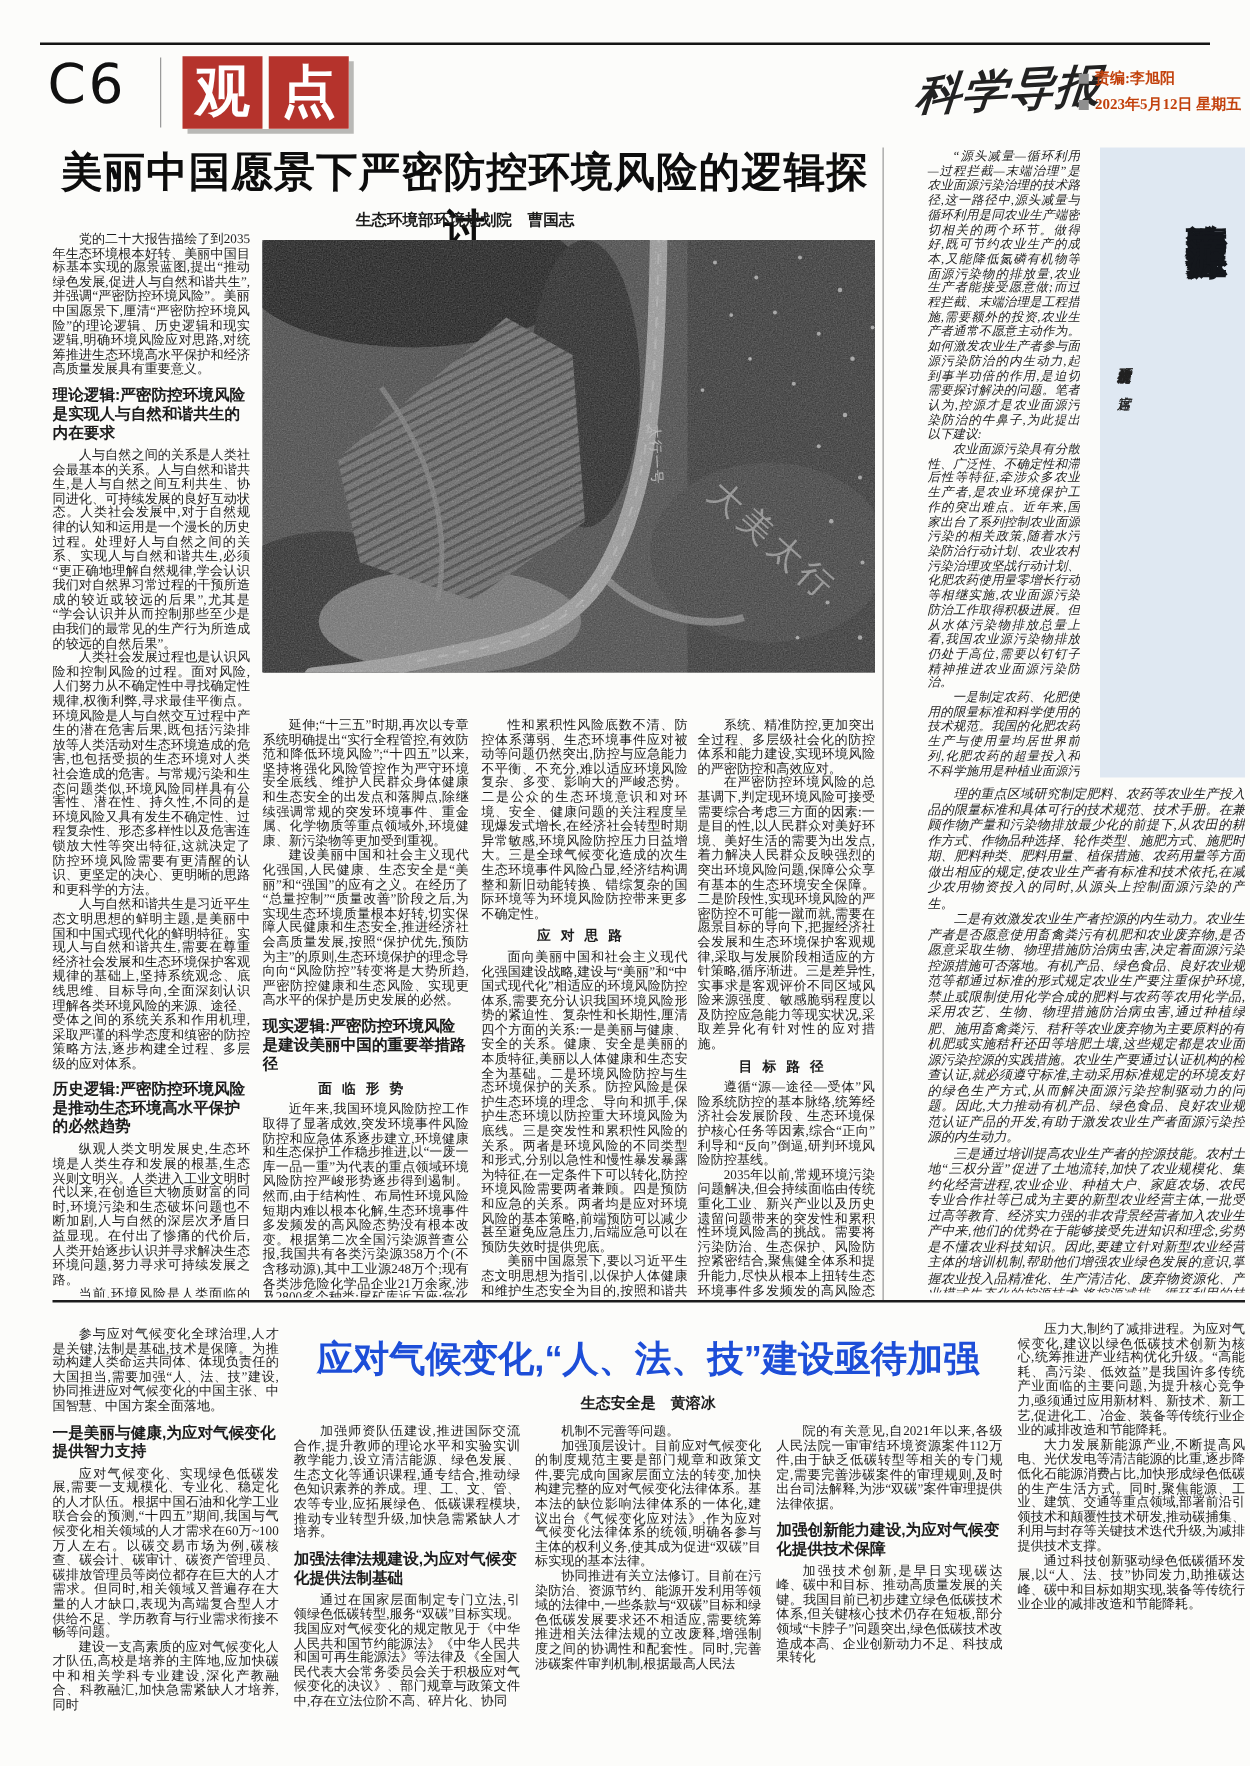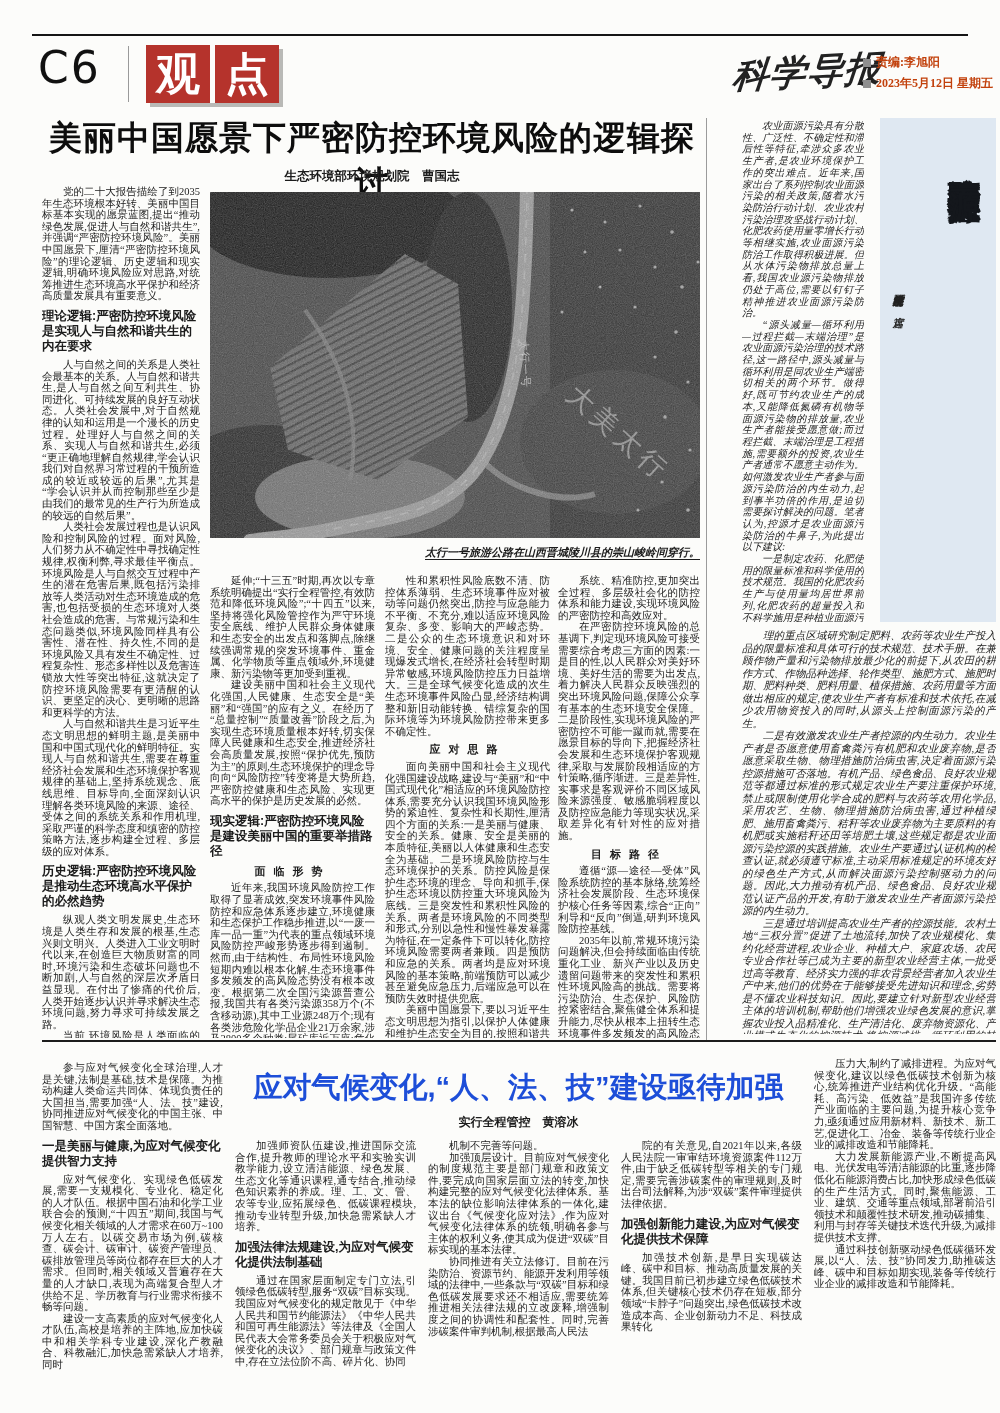--- a/index.html
+++ b/index.html
@@ -146,21 +146,20 @@
       <path d="M95,118 C132,168 152,228 140,288" stroke="#b7b7a9" stroke-width="4" fill="none" opacity="0.8"></path>
       <path d="M272,268 C302,300 352,312 385,302" stroke="#cfcfc6" stroke-width="6" fill="none" opacity="0.7"></path>
       <path d="M317,-6 C315,120 310,205 272,268 C240,320 185,324 118,338 C90,344 62,346 40,349" fill="none" stroke="#d9dad3" stroke-width="14" stroke-linecap="round"></path>
       <path d="M317,-6 C315,120 310,205 272,268 C240,320 185,324 118,338" fill="none" stroke="#f4f4f0" stroke-width="1.6" stroke-dasharray="8 9"></path>
       <text x="310" y="148" fill="#ffffff" font-size="11" letter-spacing="1" transform="rotate(87 310 148)">太行一号</text>
       <text x="355" y="205" fill="#dcdcd3" font-size="27" letter-spacing="5" opacity="0.9" transform="rotate(42 355 205)">大美太行</text>
       <rect width="490" height="346" filter="url(#grainD)" opacity="0.30"></rect>
       <rect width="490" height="346" filter="url(#grainL)" opacity="0.22"></rect>
     </svg>
   </div>
-  <div class="caption"><span>太行一号旅游公路在山西晋城陵川县的崇山峻岭间穿行。</span></div>
 
   <div class="col col-m2">
       <p class="blk-p">延伸;“十三五”时期,再次以专章系统明确提出“实行全程管控,有效防范和降低环境风险”;“十四五”以来,坚持将强化风险管控作为严守环境安全底线、维护人民群众身体健康和生态安全的出发点和落脚点,除继续强调常规的突发环境事件、重金属、化学物质等重点领域外,环境健康、新污染物等更加受到重视。</p>
       <p class="blk-p">建设美丽中国和社会主义现代化强国,人民健康、生态安全是“美丽”和“强国”的应有之义。在经历了“总量控制”“质量改善”阶段之后,为实现生态环境质量根本好转,切实保障人民健康和生态安全,推进经济社会高质量发展,按照“保护优先,预防为主”的原则,生态环境保护的理念导向向“风险防控”转变将是大势所趋,严密防控健康和生态风险、实现更高水平的保护是历史发展的必然。</p>
       <div class="blk-h2">现实逻辑:严密防控环境风险是建设美丽中国的重要举措路径</div>
       <div class="blk-h3">面临形势</div>
       <p class="blk-p">近年来,我国环境风险防控工作取得了显著成效,突发环境事件风险防控和应急体系逐步建立,环境健康和生态保护工作稳步推进,以“一废一库一品一重”为代表的重点领域环境风险防控严峻形势逐步得到遏制。然而,由于结构性、布局性环境风险短期内难以根本化解,生态环境事件多发频发的高风险态势没有根本改变。根据第二次全国污染源普查公报,我国共有各类污染源358万个(不含移动源),其中工业源248万个;现有各类涉危险化学品企业21万余家,涉及2800多个种类;尾矿库近万座;危化品年运输量超过17亿吨,其中,公路12亿吨、水路4亿吨、铁路1.3亿吨;油气管道总里程超过13万公里。近十年全国共发生各类突发环境事件3000余起。</p>
     </div>
   <div class="col col-m3">
       <p class="blk-p">性和累积性风险底数不清、防控体系薄弱、生态环境事件应对被动等问题仍然突出,防控与应急能力不平衡、不充分,难以适应环境风险复杂、多变、影响大的严峻态势。二是公众的生态环境意识和对环境、安全、健康问题的关注程度呈现爆发式增长,在经济社会转型时期异常敏感,环境风险防控压力日益增大。三是全球气候变化造成的次生生态环境事件风险凸显,经济结构调整和新旧动能转换、错综复杂的国际环境等为环境风险防控带来更多不确定性。</p>
@@ -172,37 +171,37 @@
       <p class="blk-p">系统、精准防控,更加突出全过程、多层级社会化的防控体系和能力建设,实现环境风险的严密防控和高效应对。</p>
       <p class="blk-p">在严密防控环境风险的总基调下,判定现环境风险可接受需要综合考虑三方面的因素:一是目的性,以人民群众对美好环境、美好生活的需要为出发点,着力解决人民群众反映强烈的突出环境风险问题,保障公众享有基本的生态环境安全保障。二是阶段性,实现环境风险的严密防控不可能一蹴而就,需要在愿景目标的导向下,把握经济社会发展和生态环境保护客观规律,采取与发展阶段相适应的方针策略,循序渐进。三是差异性,实事求是客观评价不同区域风险来源强度、敏感脆弱程度以及防控应急能力等现实状况,采取差异化有针对性的应对措施。</p>
       <div class="blk-h3">目标路径</div>
       <p class="blk-p">遵循“源—途径—受体”风险系统防控的基本脉络,统筹经济社会发展阶段、生态环境保护核心任务等因素,综合“正向”利导和“反向”倒逼,研判环境风险防控基线。</p>
       <p class="blk-p">2035年以前,常规环境污染问题解决,但会持续面临由传统重化工业、新兴产业以及历史遗留问题带来的突发性和累积性环境风险高的挑战。需要将污染防治、生态保护、风险防控紧密结合,聚焦健全体系和提升能力,尽快从根本上扭转生态环境事件多发频发的高风险态势,实现环境风险的全面管控。其中,“十五五”时期尤为重要,担负推动生态环境保护理念、模式、手段转型,加快实现环境风险常态化管理,从根本上扭转高风险态势的重任。</p>
     </div>
 
   <div class="v-rule"></div>
 
   <div class="col sb-narrow">
+      <p class="blk-p">“源头减量—循环利用—过程拦截—末端治理”是农业面源污染治理的技术路径,这一路径中,源头减量与循环利用是同农业生产端密切相关的两个环节。做得好,既可节约农业生产的成本,又能降低氮磷有机物等面源污染物的排放量,农业生产者能接受愿意做;而过程拦截、末端治理是工程措施,需要额外的投资,农业生产者通常不愿意主动作为。如何激发农业生产者参与面源污染防治的内生动力,起到事半功倍的作用,是迫切需要探讨解决的问题。笔者认为,控源才是农业面源污染防治的牛鼻子,为此提出以下建议:</p>
       <p class="blk-p">农业面源污染具有分散性、广泛性、不确定性和滞后性等特征,牵涉众多农业生产者,是农业环境保护工作的突出难点。近年来,国家出台了系列控制农业面源污染的相关政策,随着水污染防治行动计划、农业农村污染治理攻坚战行动计划、化肥农药使用量零增长行动等相继实施,农业面源污染防治工作取得积极进展。但从水体污染物排放总量上看,我国农业源污染物排放仍处于高位,需要以钉钉子精神推进农业面源污染防治。</p>
-      <p class="blk-p">“源头减量—循环利用—过程拦截—末端治理”是农业面源污染治理的技术路径,这一路径中,源头减量与循环利用是同农业生产端密切相关的两个环节。做得好,既可节约农业生产的成本,又能降低氮磷有机物等面源污染物的排放量,农业生产者能接受愿意做;而过程拦截、末端治理是工程措施,需要额外的投资,农业生产者通常不愿意主动作为。如何激发农业生产者参与面源污染防治的内生动力,起到事半功倍的作用,是迫切需要探讨解决的问题。笔者认为,控源才是农业面源污染防治的牛鼻子,为此提出以下建议:</p>
       <p class="blk-p">一是制定农药、化肥使用的限量标准和科学使用的技术规范。我国的化肥农药生产与使用量均居世界前列,化肥农药的超量投入和不科学施用是种植业面源污染产生的主要原因。按照“抓重点、分区治、精细管”的面源污染治理与监督思路,相关职能部门要在准确掌握农业面源污染排放规律与基数的基础上,为面源污染治</p>
     </div>
   <div class="sb-block">
     <div class="sb-attrib">生态环境部南京环境科学研究所　　席运官</div>
     <h2 class="sb-title">防治农业面源污染关键在于控源</h2>
   </div>
   <div class="col sb-wide">
       <p class="blk-p">理的重点区域研究制定肥料、农药等农业生产投入品的限量标准和具体可行的技术规范、技术手册。在兼顾作物产量和污染物排放最少化的前提下,从农田的耕作方式、作物品种选择、轮作类型、施肥方式、施肥时期、肥料种类、肥料用量、植保措施、农药用量等方面做出相应的规定,使农业生产者有标准和技术依托,在减少农用物资投入的同时,从源头上控制面源污染的产生。</p>
       <p class="blk-p">二是有效激发农业生产者控源的内生动力。农业生产者是否愿意使用畜禽粪污有机肥和农业废弃物,是否愿意采取生物、物理措施防治病虫害,决定着面源污染控源措施可否落地。有机产品、绿色食品、良好农业规范等都通过标准的形式规定农业生产要注重保护环境,禁止或限制使用化学合成的肥料与农药等农用化学品,采用农艺、生物、物理措施防治病虫害,通过种植绿肥、施用畜禽粪污、秸秆等农业废弃物为主要原料的有机肥或实施秸秆还田等培肥土壤,这些规定都是农业面源污染控源的实践措施。农业生产要通过认证机构的检查认证,就必须遵守标准,主动采用标准规定的环境友好的绿色生产方式,从而解决面源污染控制驱动力的问题。因此,大力推动有机产品、绿色食品、良好农业规范认证产品的开发,有助于激发农业生产者面源污染控源的内生动力。</p>
       <p class="blk-p">三是通过培训提高农业生产者的控源技能。农村土地“三权分置”促进了土地流转,加快了农业规模化、集约化经营进程,农业企业、种植大户、家庭农场、农民专业合作社等已成为主要的新型农业经营主体,一批受过高等教育、经济实力强的非农背景经营者加入农业生产中来,他们的优势在于能够接受先进知识和理念,劣势是不懂农业科技知识。因此,要建立针对新型农业经营主体的培训机制,帮助他们增强农业绿色发展的意识,掌握农业投入品精准化、生产清洁化、废弃物资源化、产业模式生态化的控源技术,将控源减排、循环利用的技术方法转化为农业生产的具体实践,在促进农业节本提质增效的同时,显著减少农业面源污染物的排放。</p>
     </div>
 
   <div class="rule-mid"></div>
   <h1 class="b-title">应对气候变化,“人、法、技”建设亟待加强</h1>
-  <div class="b-byline">实行全程管控　黄溶冰</div>
+  <div class="b-byline">生态安全是　黄溶冰</div>
   <div class="col col-b1">
       <p class="blk-p">参与应对气候变化全球治理,人才是关键,法制是基础,技术是保障。为推动构建人类命运共同体、体现负责任的大国担当,需要加强“人、法、技”建设,协同推进应对气候变化的中国主张、中国智慧、中国方案全面落地。</p>
       <div class="blk-h2">一是美丽与健康,为应对气候变化提供智力支持</div>
       <p class="blk-p">应对气候变化、实现绿色低碳发展,需要一支规模化、专业化、稳定化的人才队伍。根据中国石油和化学工业联合会的预测,“十四五”期间,我国与气候变化相关领域的人才需求在60万~100万人左右。以碳交易市场为例,碳核查、碳会计、碳审计、碳资产管理员、碳排放管理员等岗位都存在巨大的人才需求。但同时,相关领域又普遍存在大量的人才缺口,表现为高端复合型人才供给不足、学历教育与行业需求衔接不畅等问题。</p>
       <p class="blk-p">建设一支高素质的应对气候变化人才队伍,高校是培养的主阵地,应加快碳中和相关学科专业建设,深化产教融合、科教融汇,加快急需紧缺人才培养,同时</p>
     </div>
   <div class="col col-b2">
       <p class="blk-p">加强师资队伍建设,推进国际交流合作,提升教师的理论水平和实验实训教学能力,设立清洁能源、绿色发展、生态文化等通识课程,通专结合,推动绿色知识素养的养成。理、工、文、管、农等专业,应拓展绿色、低碳课程模块,推动专业转型升级,加快急需紧缺人才培养。</p>
       <div class="blk-h2">加强法律法规建设,为应对气候变化提供法制基础</div>
       <p class="blk-p">通过在国家层面制定专门立法,引领绿色低碳转型,服务“双碳”目标实现。我国应对气候变化的规定散见于《中华人民共和国节约能源法》《中华人民共和国可再生能源法》等法律及《全国人民代表大会常务委员会关于积极应对气候变化的决议》、部门规章与政策文件中,存在立法位阶不高、碎片化、协同</p>

